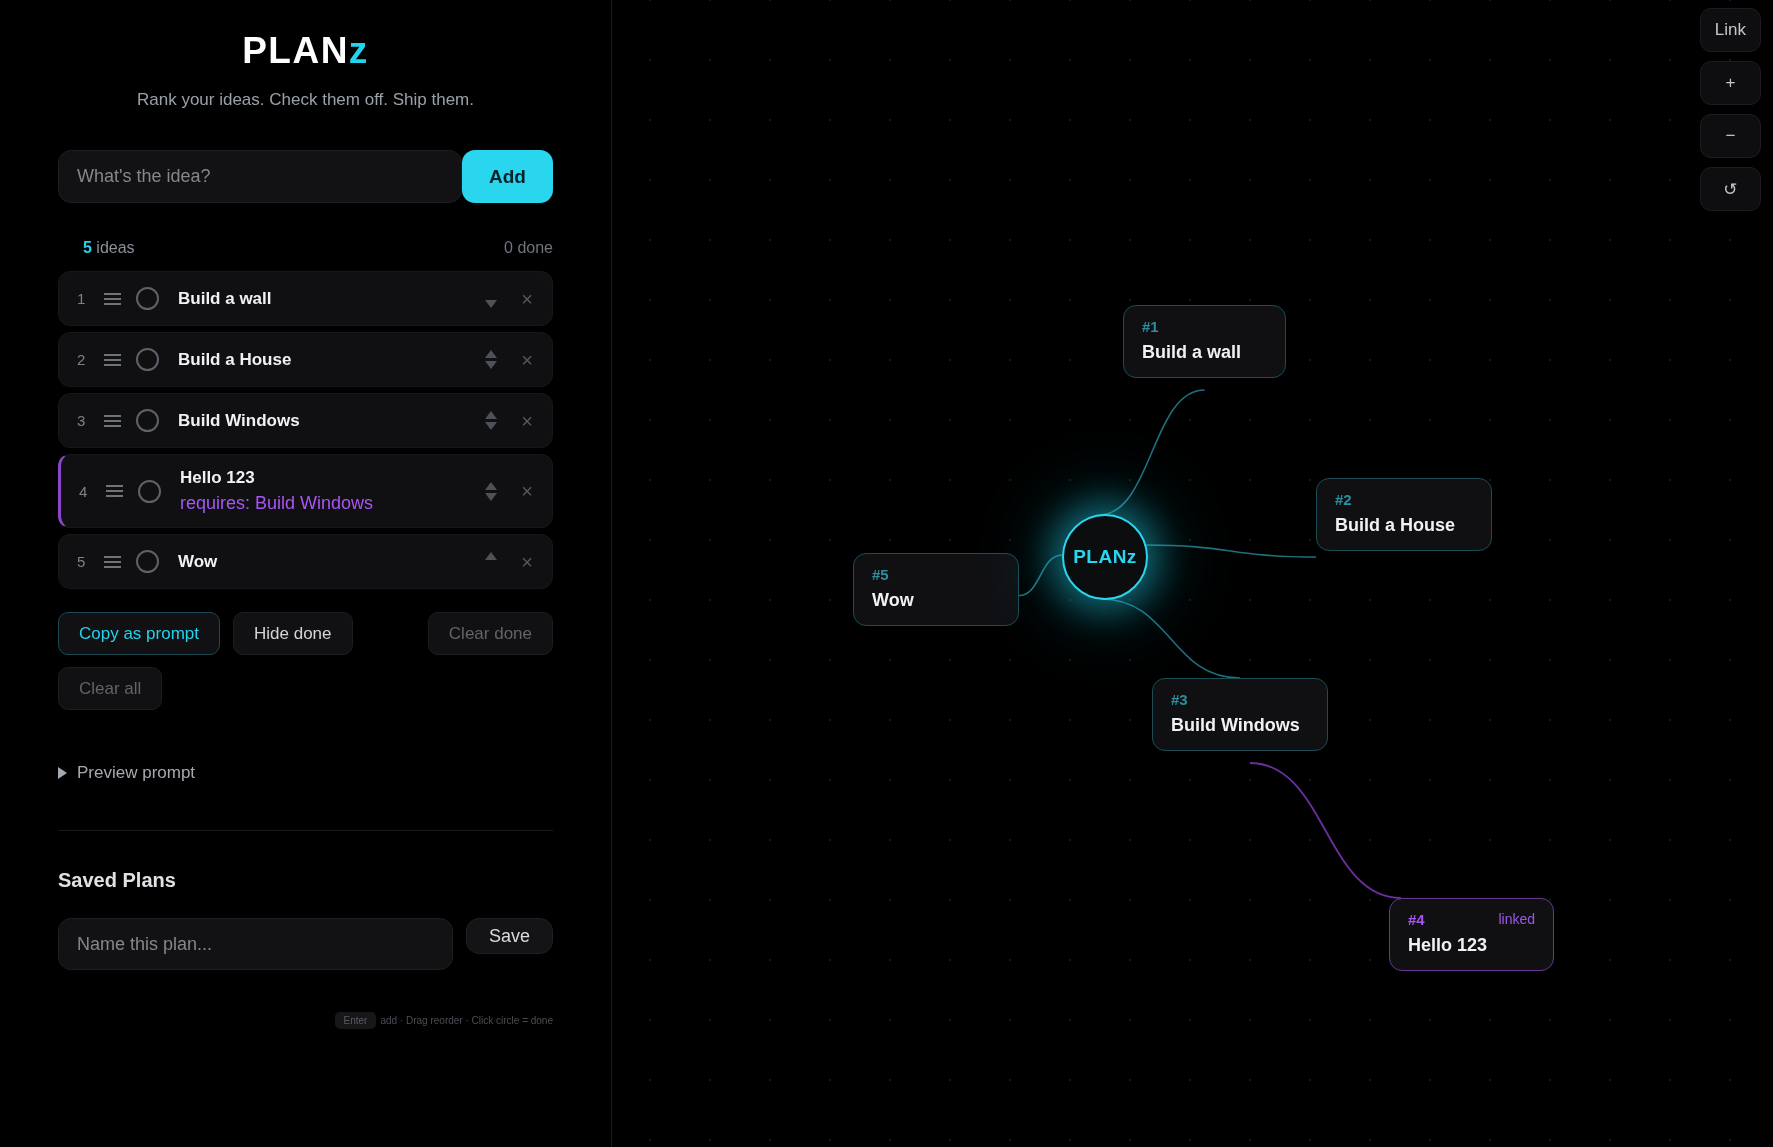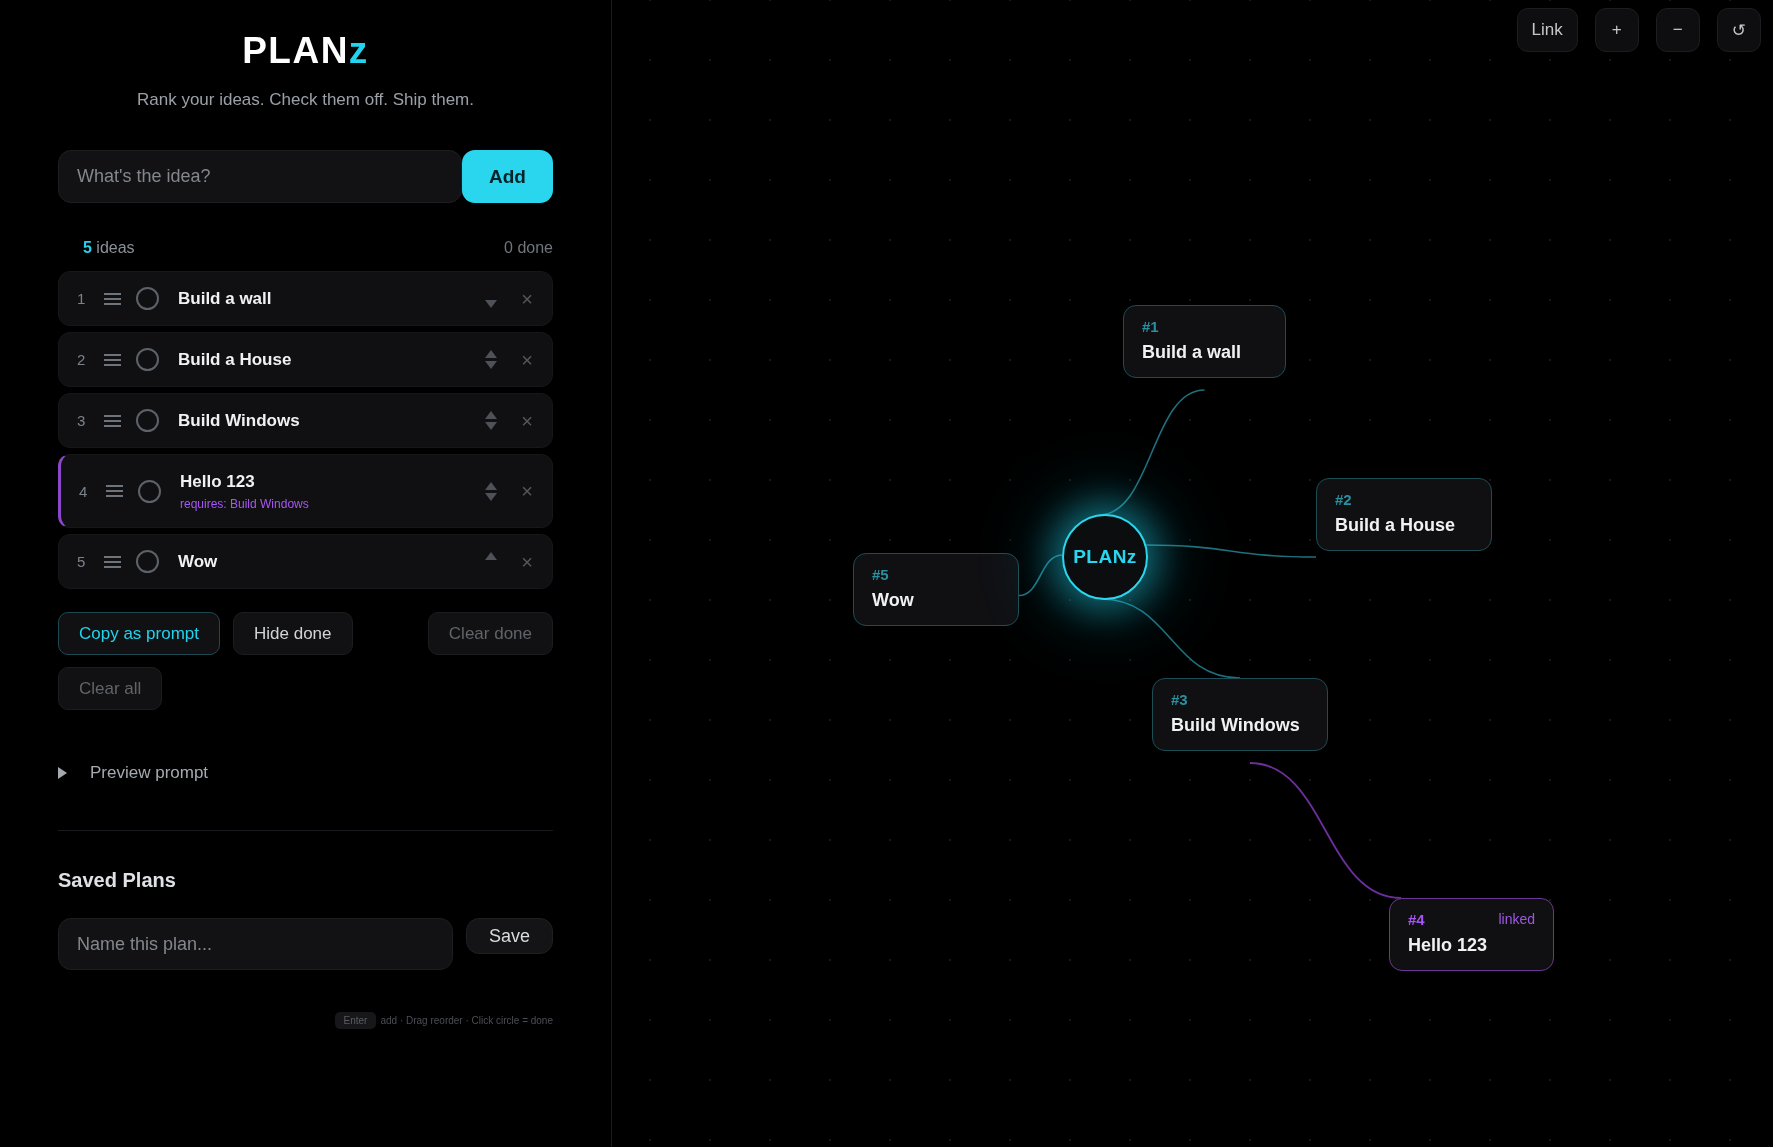--- a/index.html
+++ b/index.html
@@ -103,21 +103,21 @@
   .grip i { display: block; width: 17px; height: 2px; background: #6f747b; }
   .circle {
     width: 23px; height: 23px; flex: 0 0 23px;
     border: 2px solid #5d6169;
     border-radius: 50%;
     margin-left: 11px;
     cursor: pointer;
   }
   .idea-text { margin-left: 19px; flex: 1; }
   .idea-title { font-size: 17px; font-weight: bold; color: #f1f1f3; }
-  .idea-req { font-size: 12px; color: #a855f7; margin-top: 5px; }
+  .idea-req { font-size: 18px; color: #a855f7; margin-top: 5px; }
   .arrows {
     display: flex; flex-direction: column; gap: 3px;
     align-items: center; width: 22px; flex: 0 0 22px;
     margin-right: 14px;
   }
   .arr-up, .arr-dn { width: 0; height: 0; cursor: pointer; }
   .arr-up { border-left: 6px solid transparent; border-right: 6px solid transparent; border-bottom: 8px solid #4e5158; }
   .arr-dn { border-left: 6px solid transparent; border-right: 6px solid transparent; border-top: 8px solid #4e5158; }
   .arr-hidden { visibility: hidden; }
   .xbtn {
@@ -140,21 +140,21 @@
   .btn.accent { color: #22d3ee; border-color: #1d4a52; }
   .btn.muted { color: #606469; }
   .btn.right { margin-left: auto; }
   .btnrow2 { margin-top: 12px; }
 
   .preview {
     margin-top: 53px;
     font-size: 17px;
     color: #a5a9b0;
     cursor: pointer;
-    display: flex; align-items: center; gap: 23px;
+    display: flex; align-items: center; gap: 10px;
   }
   .tri {
     width: 0; height: 0;
     border-top: 6px solid transparent;
     border-bottom: 6px solid transparent;
     border-left: 9px solid #a5a9b0;
   }
   .hr { border-top: 1px solid #1a1a1e; margin-top: 47px; }
   .saved-title { font-size: 20px; font-weight: bold; color: #dfe1e5; margin-top: 38px; }
   .save-row { display: flex; gap: 13px; margin-top: 26px; }
@@ -200,21 +200,21 @@
     flex: 1;
     height: 1147px;
     background-color: #000000;
     background-image: radial-gradient(#161619 1.4px, transparent 1.4px);
     background-size: 60px 60px;
     background-position: 8px 30px;
     overflow: hidden;
   }
   .toolbar {
     position: absolute; top: 8px; right: 12px;
-    display: flex; gap: 17px; z-index: 5;
+    display: flex; gap: 9px; z-index: 5; flex-direction: column;
   }
   .tbtn {
     height: 44px; min-width: 44px;
     padding: 0 14px;
     background: #0e0e10;
     border: 1px solid #1d1d21;
     border-radius: 11px;
     color: #c3c6cb;
     font-size: 17px;
     font-family: "Liberation Sans", sans-serif;

